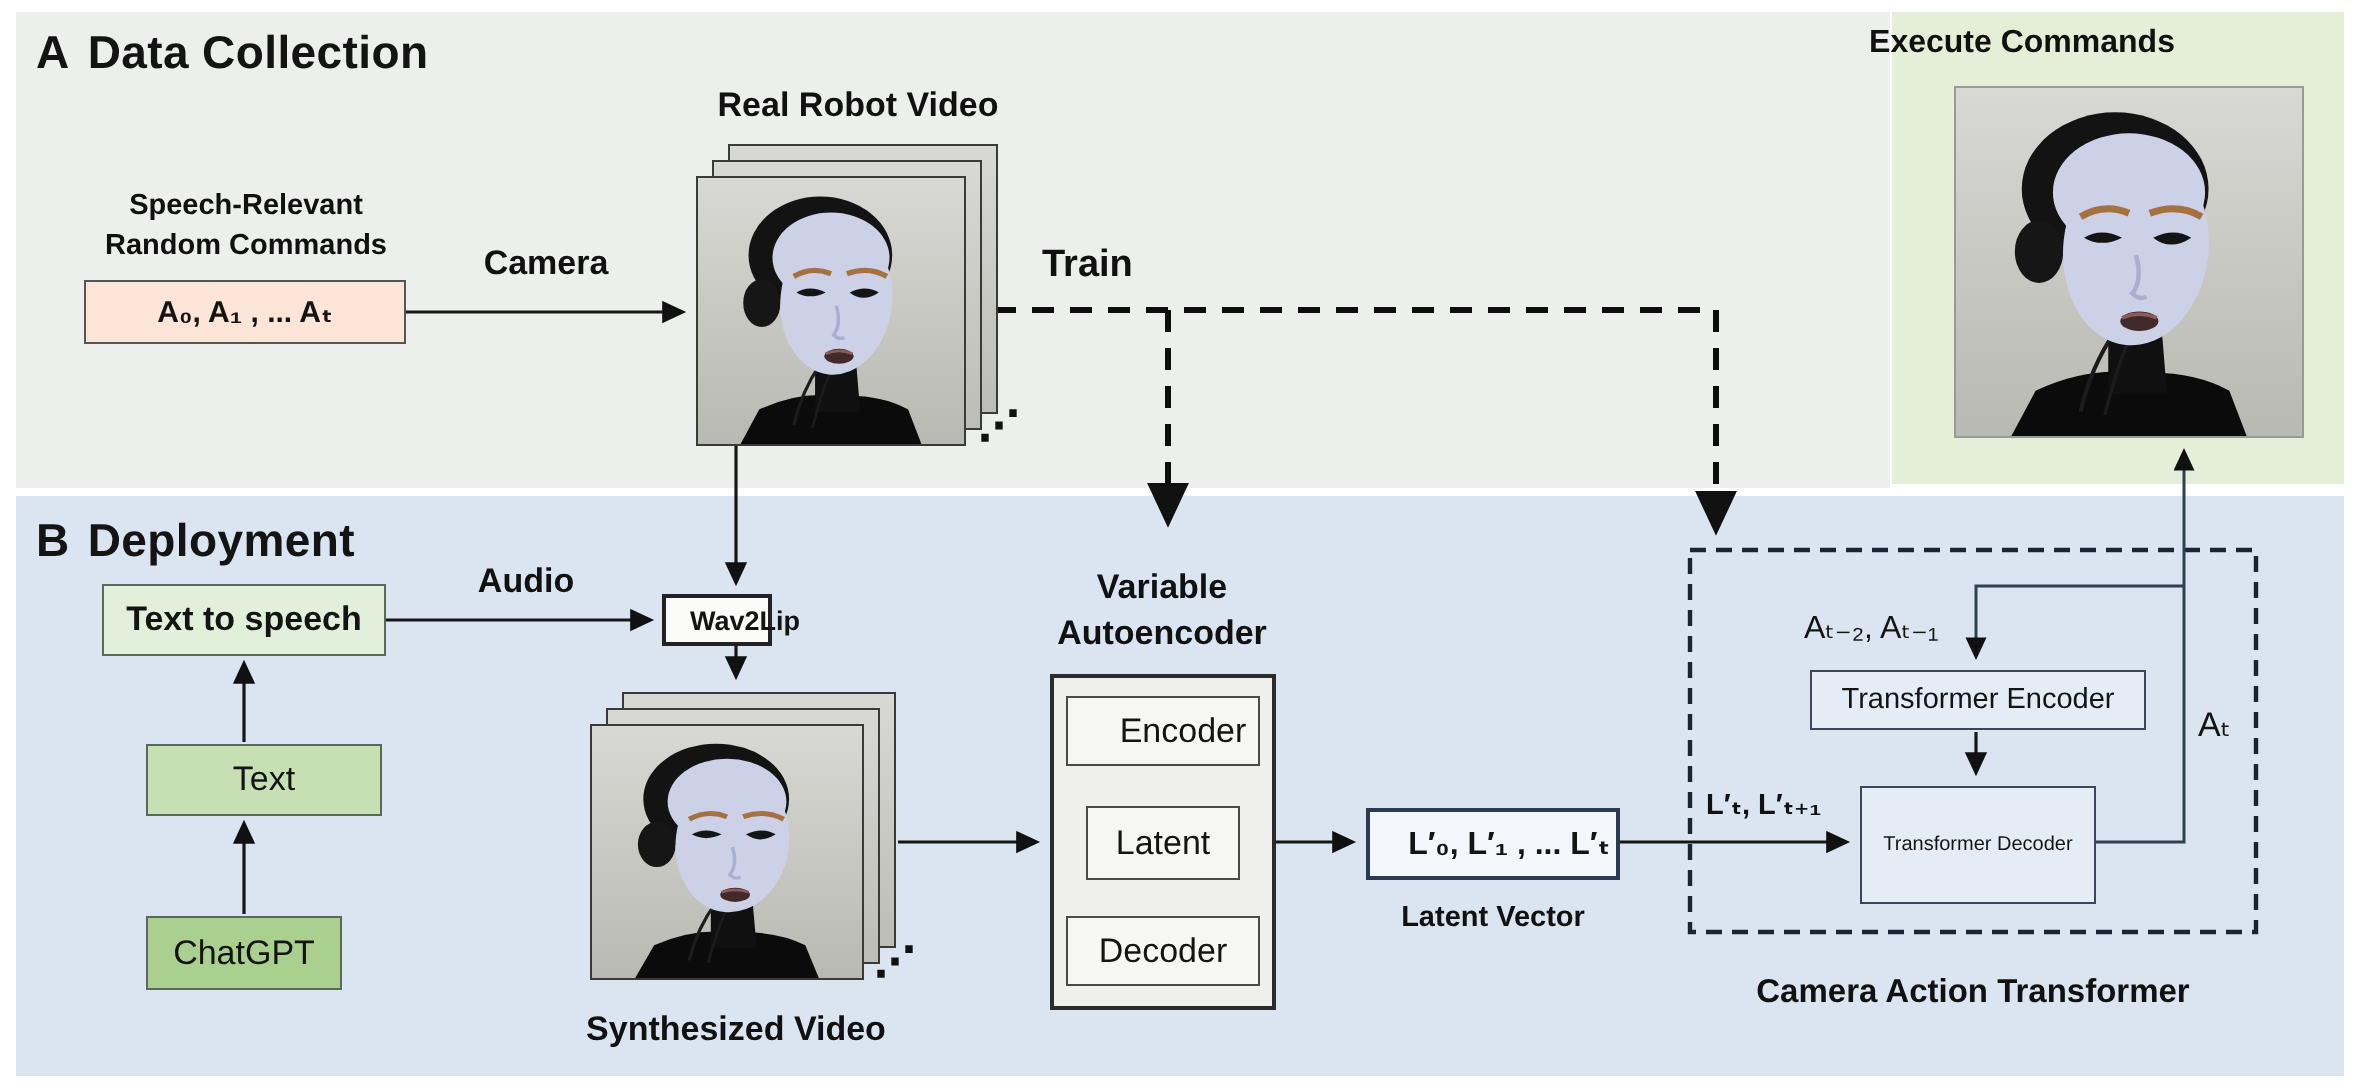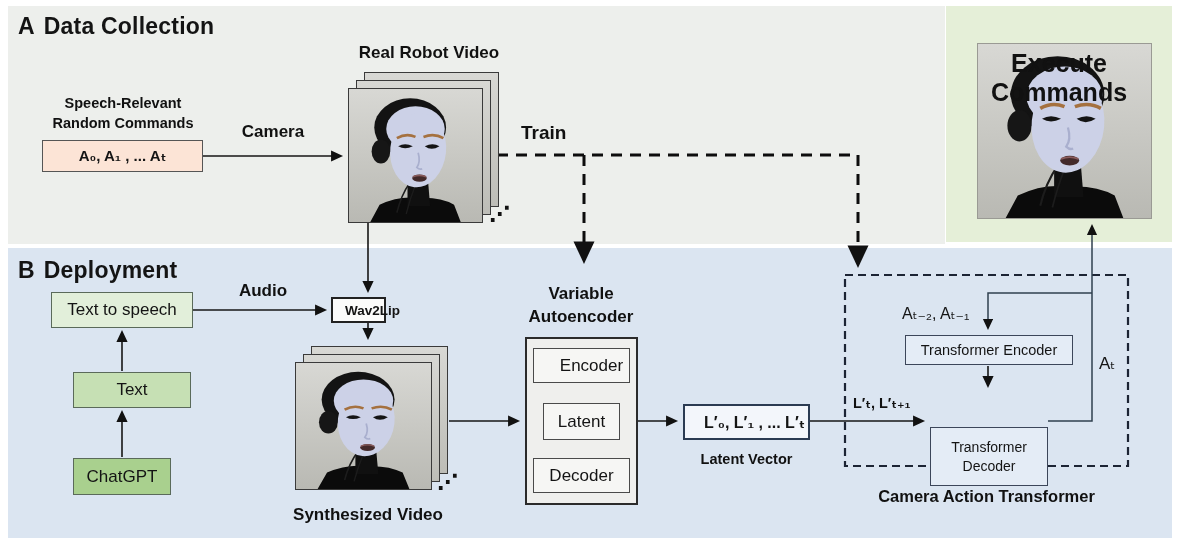--- a/index.html
+++ b/index.html
@@ -113,32 +113,32 @@
   <div class="frame" style="left:356px;top:80px;width:135px;height:135px;"></div>
   <div class="frame" style="left:348px;top:88px;width:135px;height:135px;">
     <svg viewBox="0 0 100 100" preserveAspectRatio="none">
         <use href="#robot-face"></use>
       </svg>
   </div>
   <div class="dots" style="left:489px;top:203px;">⋰</div>
 
   <div class="abs lbl" style="left:521px;top:122px;font-size:19px;">Train</div>
 
-  <div class="abs lbl center" style="left:948px;top:13px;width:222px;font-size:25px;margin-top:36px;">Execute Commands</div>
+  <div class="abs lbl center" style="left:900px;top:13px;width:222px;font-size:16px;">Execute Commands</div>
   <div class="photo" style="left:977px;top:43px;width:173px;height:174px;">
     <svg viewBox="0 0 100 100" preserveAspectRatio="none">
         <use href="#robot-face"></use>
       </svg>
   </div>
 
   <div class="abs section-header" style="left:18px;top:257px;">
     <span class="marker">B</span><span>Deployment</span>
   </div>
 
-  <div class="box box-tts" style="left:51px;top:292px;width:142px;height:36px;font-size:17px;">Text to speech</div>
+  <div class="box box-tts" style="left:51px;top:292px;width:142px;height:36px;font-size:17px;font-weight:bold;">Text to speech</div>
 
   <div class="abs lbl center" style="left:192px;top:281px;width:142px;font-size:17px;">Audio</div>
 
   <div class="box box-wav2lip" style="left:331px;top:297px;width:55px;height:26px;font-size:13.5px;padding-left:28px;">Wav2Lip</div>
 
   <div class="box box-text" style="left:73px;top:372px;width:118px;height:36px;font-size:17px;">Text</div>
 
   <div class="box box-chatgpt" style="left:73px;top:458px;width:98px;height:37px;font-size:17px;">ChatGPT</div>
 
   <div class="frame" style="left:311px;top:346px;width:137px;height:128px;"></div>
@@ -157,17 +157,17 @@
   <div class="box box-vae-inner" style="left:533px;top:348px;width:97px;height:35px;font-size:17px;padding-left:20px;">Encoder</div>
   <div class="box box-vae-inner" style="left:543px;top:403px;width:77px;height:37px;font-size:17px;">Latent</div>
   <div class="box box-vae-inner" style="left:533px;top:458px;width:97px;height:35px;font-size:17px;">Decoder</div>
 
   <div class="box box-latvec" style="left:683px;top:404px;width:127px;height:36px;font-size:16px;">L′₀, L′₁ , ... L′ₜ</div>
   <div class="abs lbl center" style="left:683px;top:451px;width:127px;font-size:14.5px;">Latent Vector</div>
 
   <div class="abs lbl" style="left:853px;top:395px;font-size:14.5px;">L′ₜ, L′ₜ₊₁</div>
   <div class="abs" style="left:902px;top:304px;font-size:16px;font-weight:500;">Aₜ₋₂, Aₜ₋₁</div>
   <div class="box box-tf" style="left:905px;top:335px;width:168px;height:30px;font-size:14.5px;">Transformer Encoder</div>
-  <div class="box box-tf center" style="left:930px;top:393px;width:118px;height:59px;font-size:14px;line-height:1.35;margin-top:34px;">Transformer Decoder</div>
+  <div class="box box-tf center" style="left:930px;top:393px;width:118px;height:59px;font-size:10px;line-height:1.35;">Transformer Decoder</div>
   <div class="abs" style="left:1099px;top:353px;font-size:17px;font-weight:500;">Aₜ</div>
   <div class="abs lbl center" style="left:845px;top:487px;width:283px;font-size:16.5px;">Camera Action Transformer</div>
 
 </div>
 
 </body></html>

